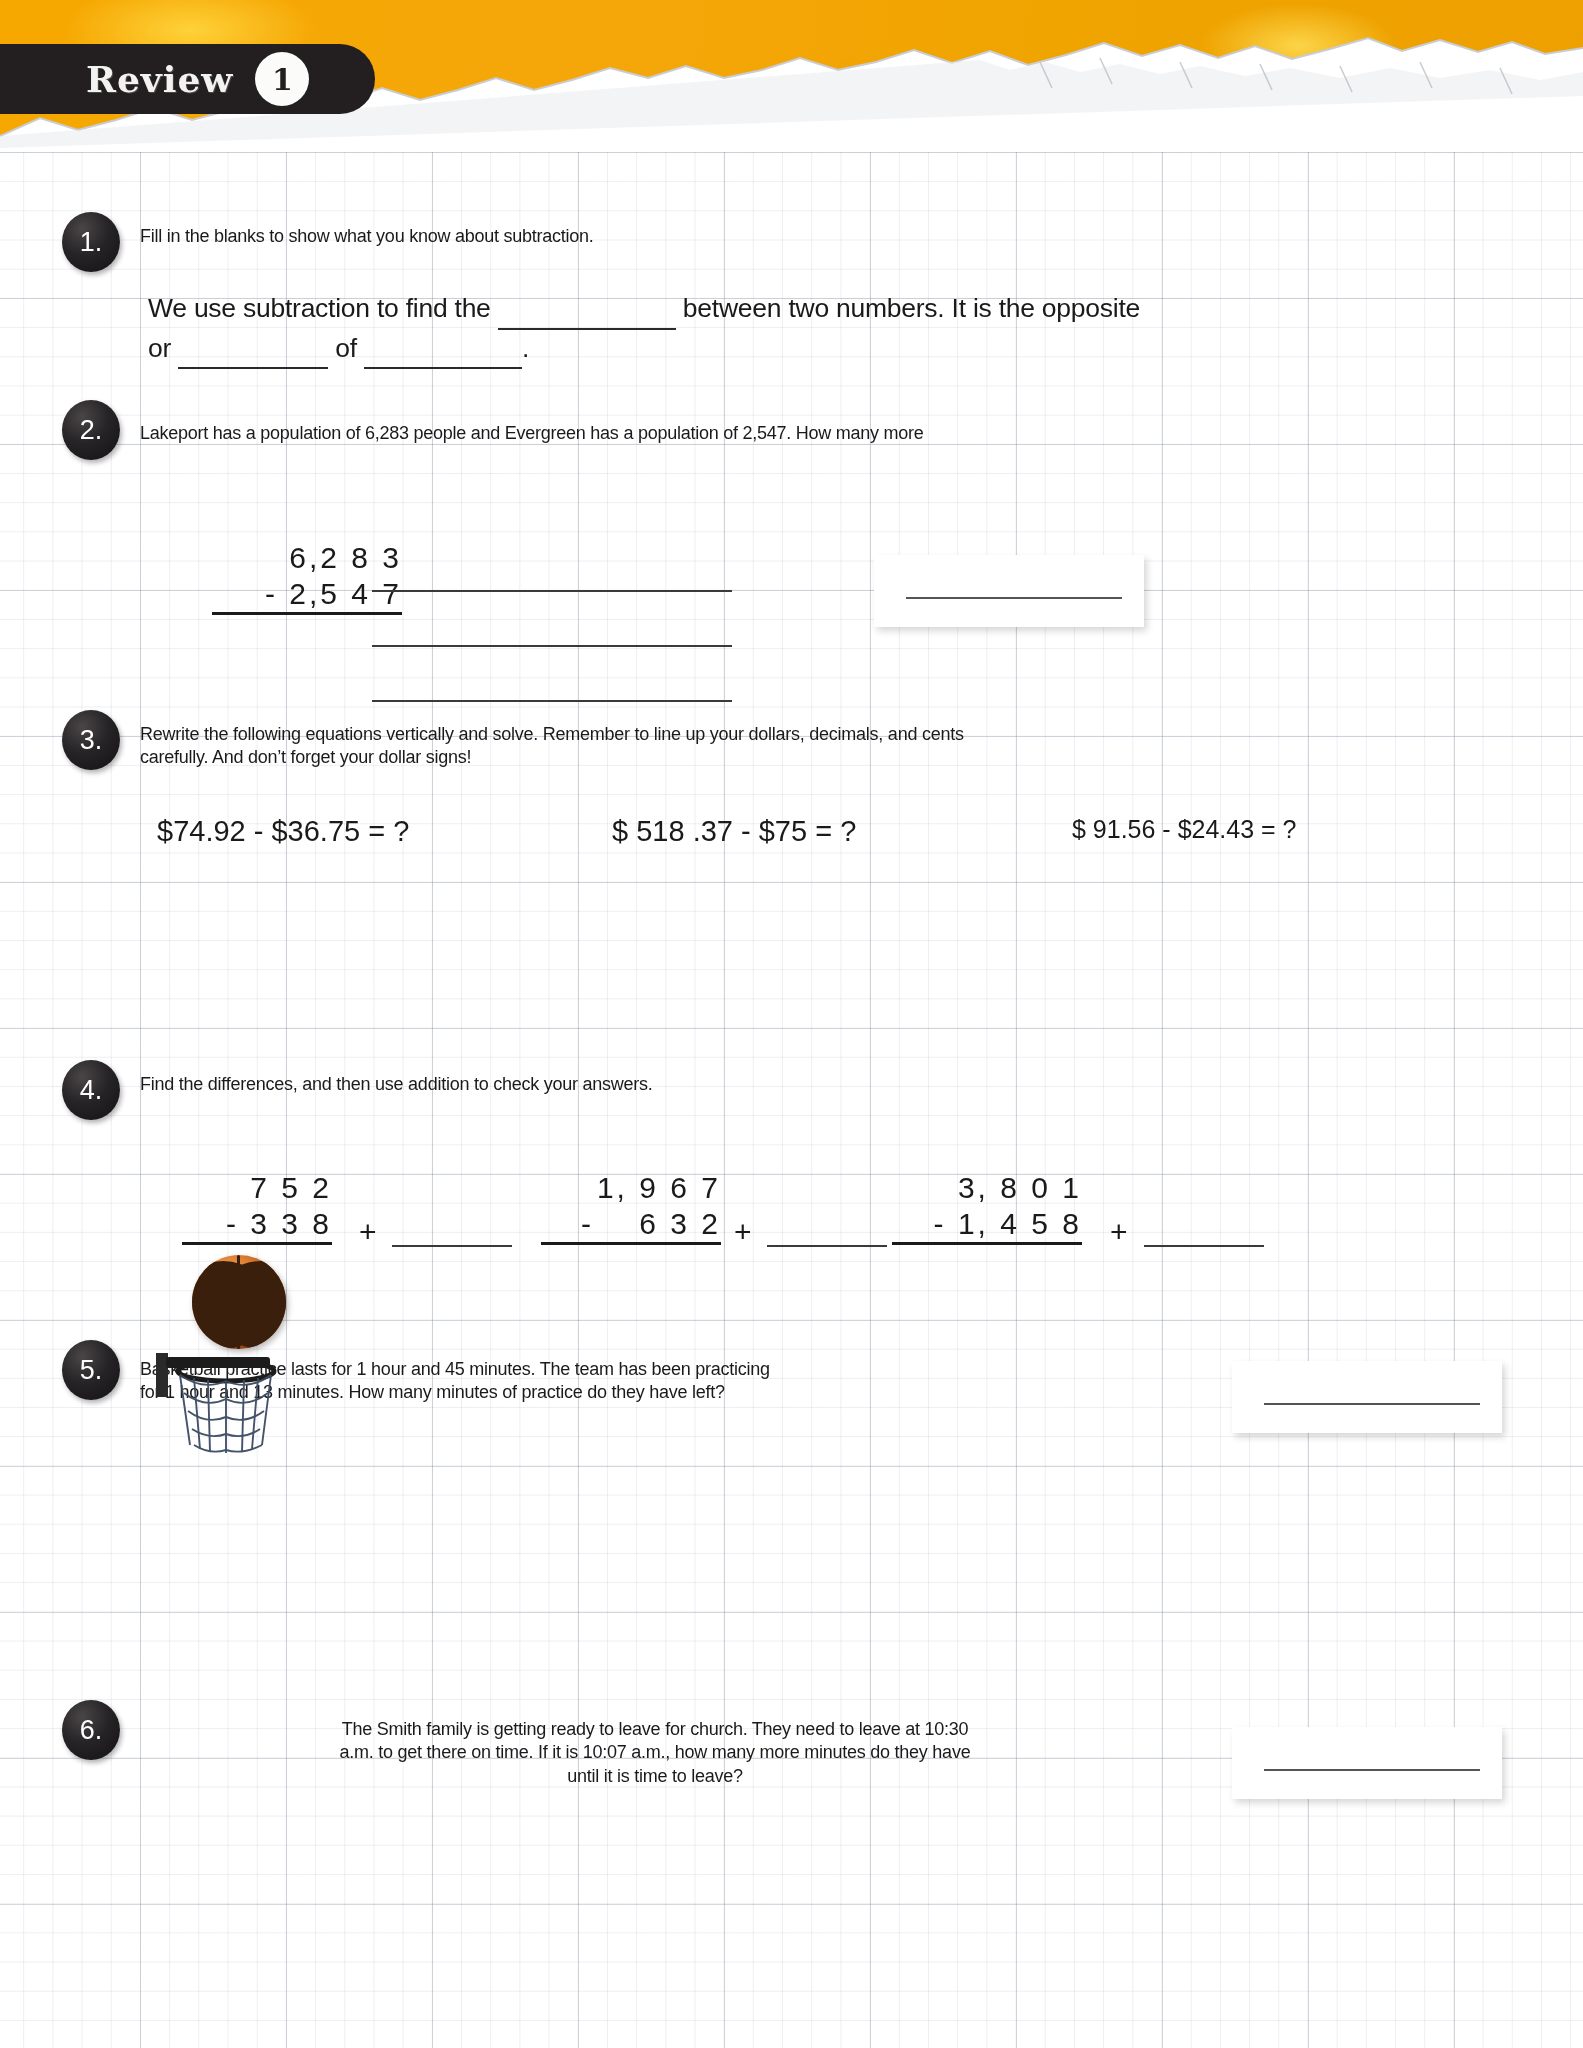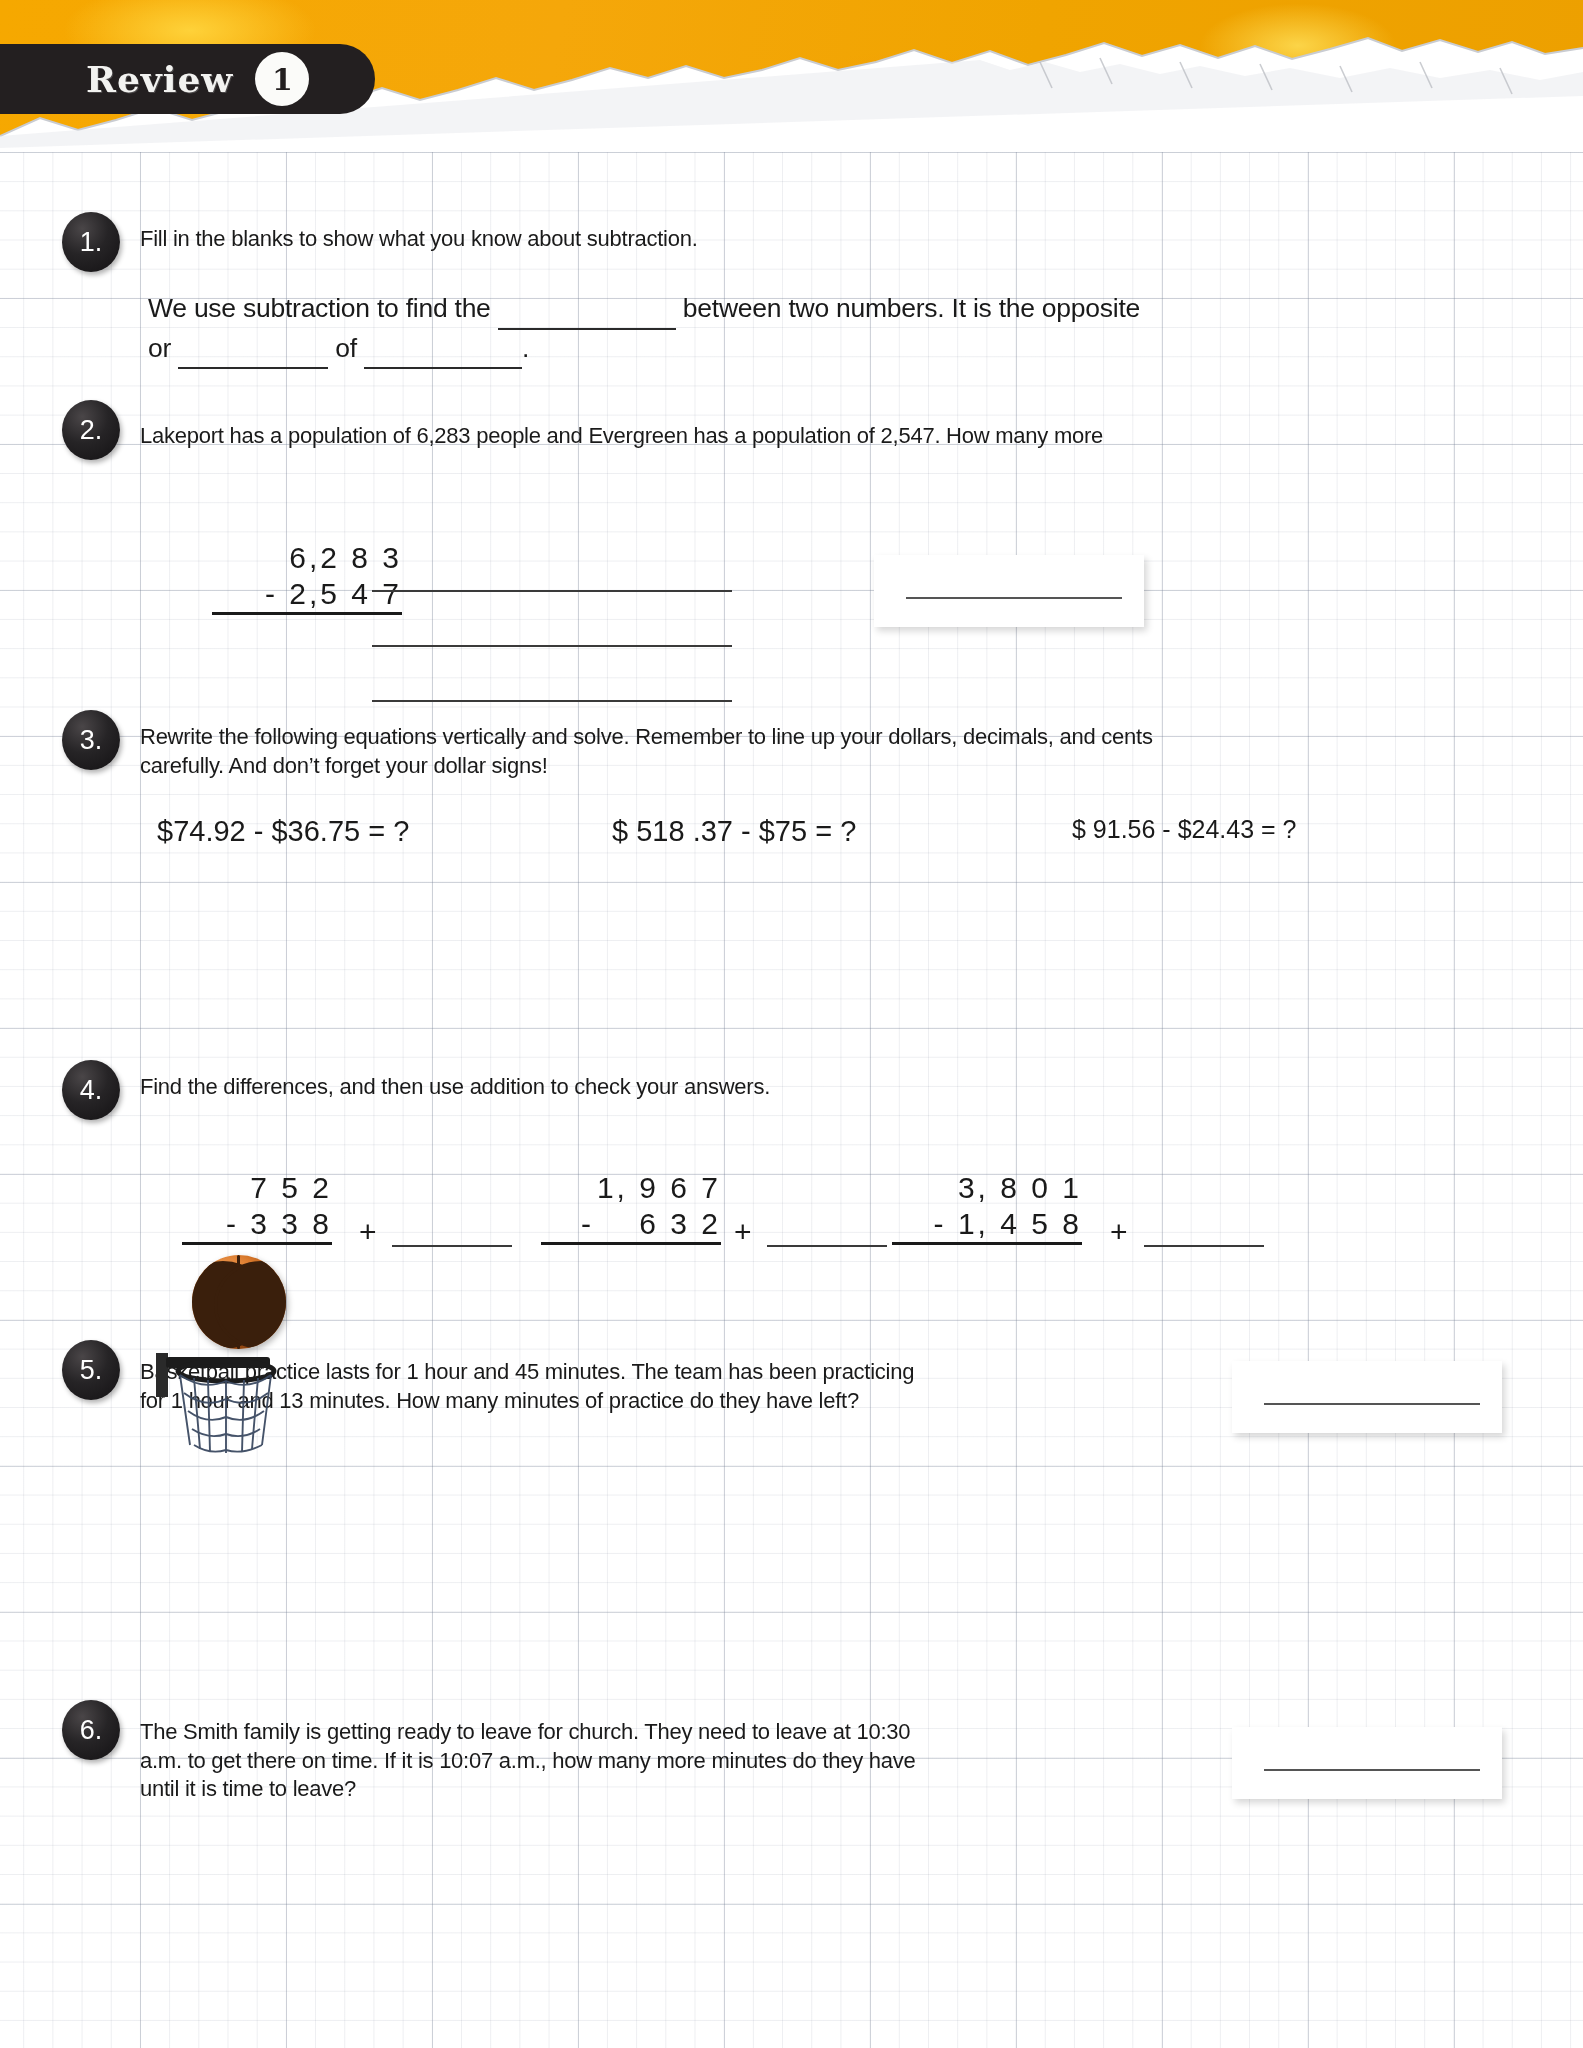--- a/index.html
+++ b/index.html
@@ -83,21 +83,21 @@
     background:radial-gradient(circle at 35% 28%, #4a4648 0%, #262426 45%, #131113 100%);
     color:#ffffff;
     display:flex;align-items:center;justify-content:center;
     font-family:"Liberation Sans", sans-serif;
     font-size:27px;
     box-shadow:2px 3px 5px rgba(0,0,0,.30);
   }
   .qtext{
     position:absolute;
     font-family:"Liberation Sans", sans-serif;
-    font-size:22px;
+    font-size:18px;
     color:#1a1a1a;
     line-height:1.30;
     letter-spacing:-0.25px;
   }
   .sub{
     position:absolute;
     font-family:"Liberation Sans", sans-serif;
     font-size:26.5px;
     color:#1a1a1a;
     line-height:1.42;
@@ -294,21 +294,21 @@
         <path d="M34,48 Q55,64 76,54 Q97,64 118,48"></path>
         <path d="M38,66 Q57,80 76,72 Q95,80 114,66"></path>
         <path d="M42,84 Q59,95 76,89 Q93,95 110,84"></path>
         <path d="M44,100 Q60,110 76,105 Q92,110 112,100"></path>
       </g>
     </svg>
   </div>
 
   <div class="q" style="left:62px;top:1700px;width:1450px;">
     <div class="bullet">6.</div>
-    <div class="qtext" style="left:78px;top:18px;width:1030px;">
+    <div class="qtext" style="left:78px;top:18px;width:1030px;text-align:center;">
       <span>The Smith family is getting ready to leave for church. They need to leave at 10:30</span><br>
       <span>a.m. to get there on time. If it is 10:07 a.m., how many more minutes do they have</span><br>
       <span>until it is time to leave?</span>
     </div>
     <div class="ansbox" style="left:1170px;top:27px;width:270px;height:72px;">
       <div class="ln"></div>
     </div>
   </div>
 
 

